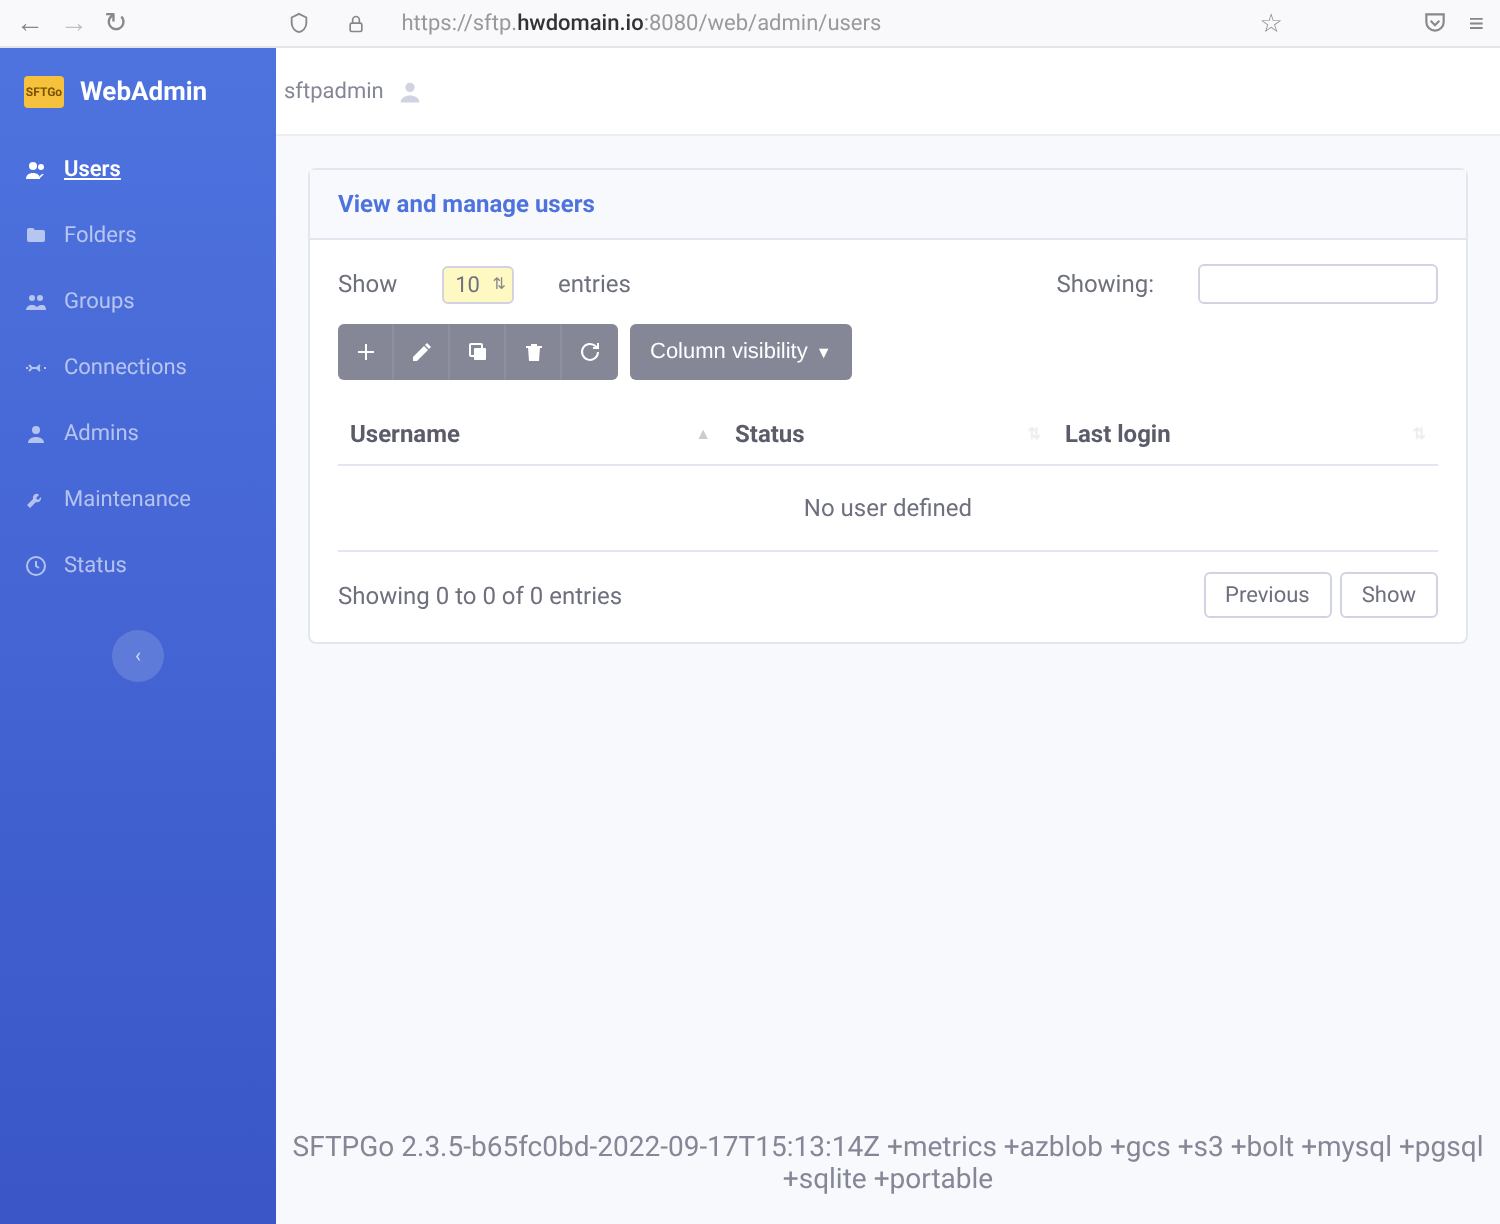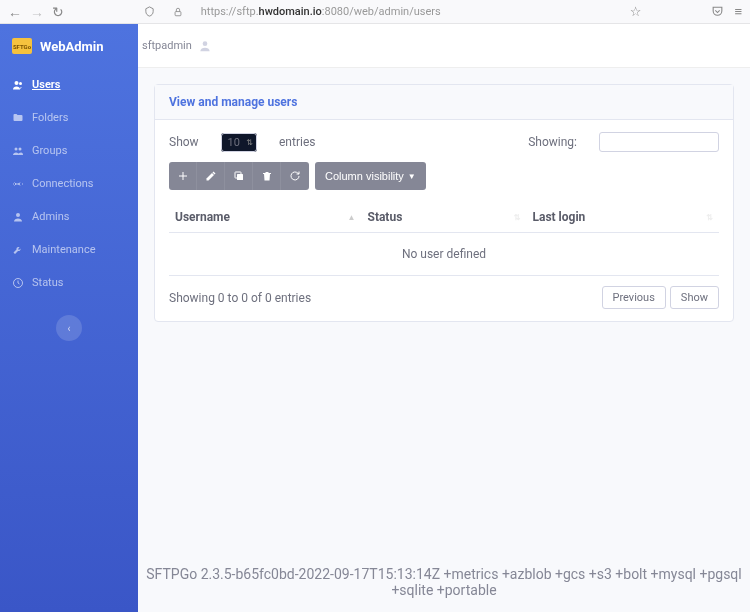--- a/index.html
+++ b/index.html
@@ -33,21 +33,21 @@
 .topbar .user { display: flex; align-items: center; gap: 6px; color: #858796; font-size: 11px; }
 .topbar .user .avatar { color: #d1d3e2; font-size: 13px; }
 
 .content { padding: 16px; flex: 1; }
 .card { background: #fff; border: 1px solid #e3e6f0; border-radius: 4px; }
 .card-header { padding: 10px 14px; border-bottom: 1px solid #e3e6f0; color: #4e73df; font-weight: 700; font-size: 12px; background:#f8f9fc; }
 .card-body { padding: 12px 14px; }
 
 .row-controls { display: flex; justify-content: space-between; align-items: center; margin-bottom: 10px; font-size: 12px; color: #6e707e; }
 .row-controls .left, .row-controls .right { display: flex; align-items: center; gap: 22px; }
-.entries-select { border: 1px solid #d1d3e2; border-radius: 3px; padding: 2px 16px 2px 6px; font-size: 11px; background: #0f172a; position: relative; }
+.entries-select { border: 1px solid #d1d3e2; border-radius: 3px; padding: 2px 16px 2px 6px; font-size: 11px; background: #fef9c3; position: relative; }
 .entries-wrap { position: relative; display:inline-block;}
 .entries-wrap::after { content: "⇅"; font-size: 8px; position:absolute; right:4px; top:50%; transform:translateY(-50%); color:#888; }
 .search-box { border: 1px solid #d1d3e2; border-radius: 3px; padding: 3px 6px; width: 120px; font-size: 11px; height: 20px; }
 
 .btn-row { display: flex; gap: 0; margin-bottom: 12px; }
 .btn { display: inline-flex; align-items: center; justify-content: center; height: 28px; padding: 0 10px; background: #858796; color: #fff; font-size: 12px; cursor: pointer; border:none; }
 .btn:first-child { border-radius: 3px 0 0 3px; }
 .btn.icon-only { width: 28px; padding: 0; }
 .btn.col-vis { border-radius: 3px; margin-left: 6px; padding: 0 10px; gap: 4px; font-size: 11px; }
 .btn-group-left .btn { border-right: 1px solid rgba(255,255,255,0.08); }

